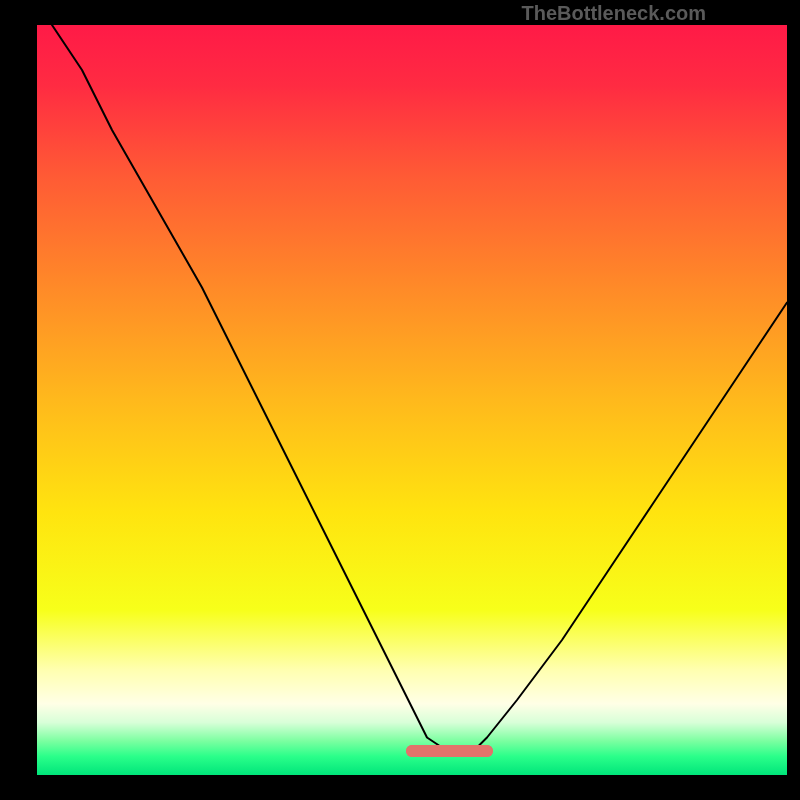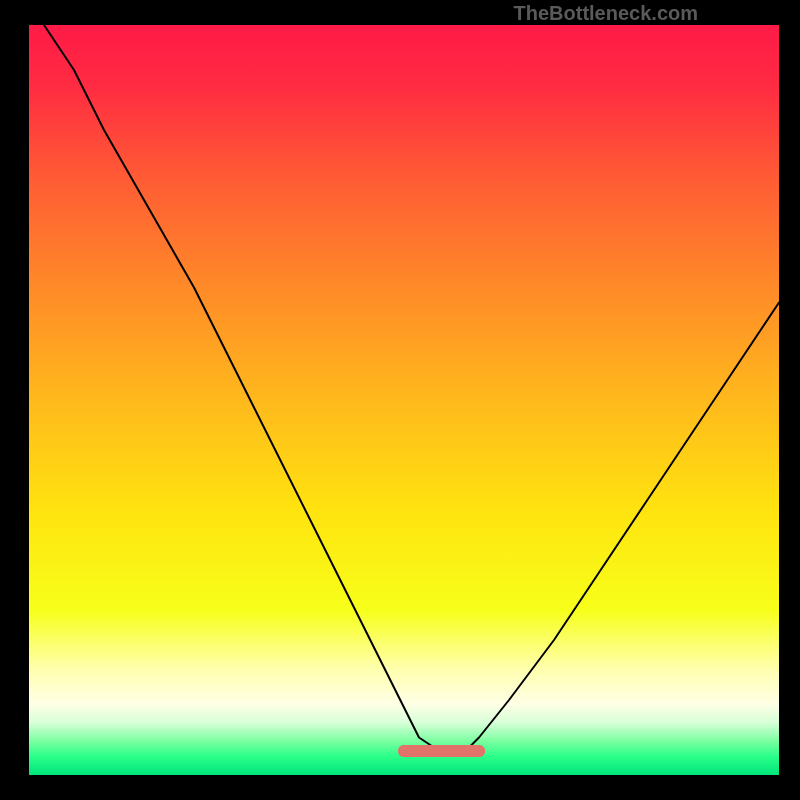--- a/index.html
+++ b/index.html
@@ -5,21 +5,21 @@
   html, body {
     margin: 0;
     padding: 0;
     width: 800px;
     height: 800px;
     background: #000;
     overflow: hidden;
   }
   .frame {
     position: absolute;
-    left: 4px;
+    left: 12px;
     top: 0;
     width: 704px;
     height: 800px;
     background: #000;
   }
   .plot-area {
     position: absolute;
     left: 25px;
     top: 25px;
     width: 750px;

